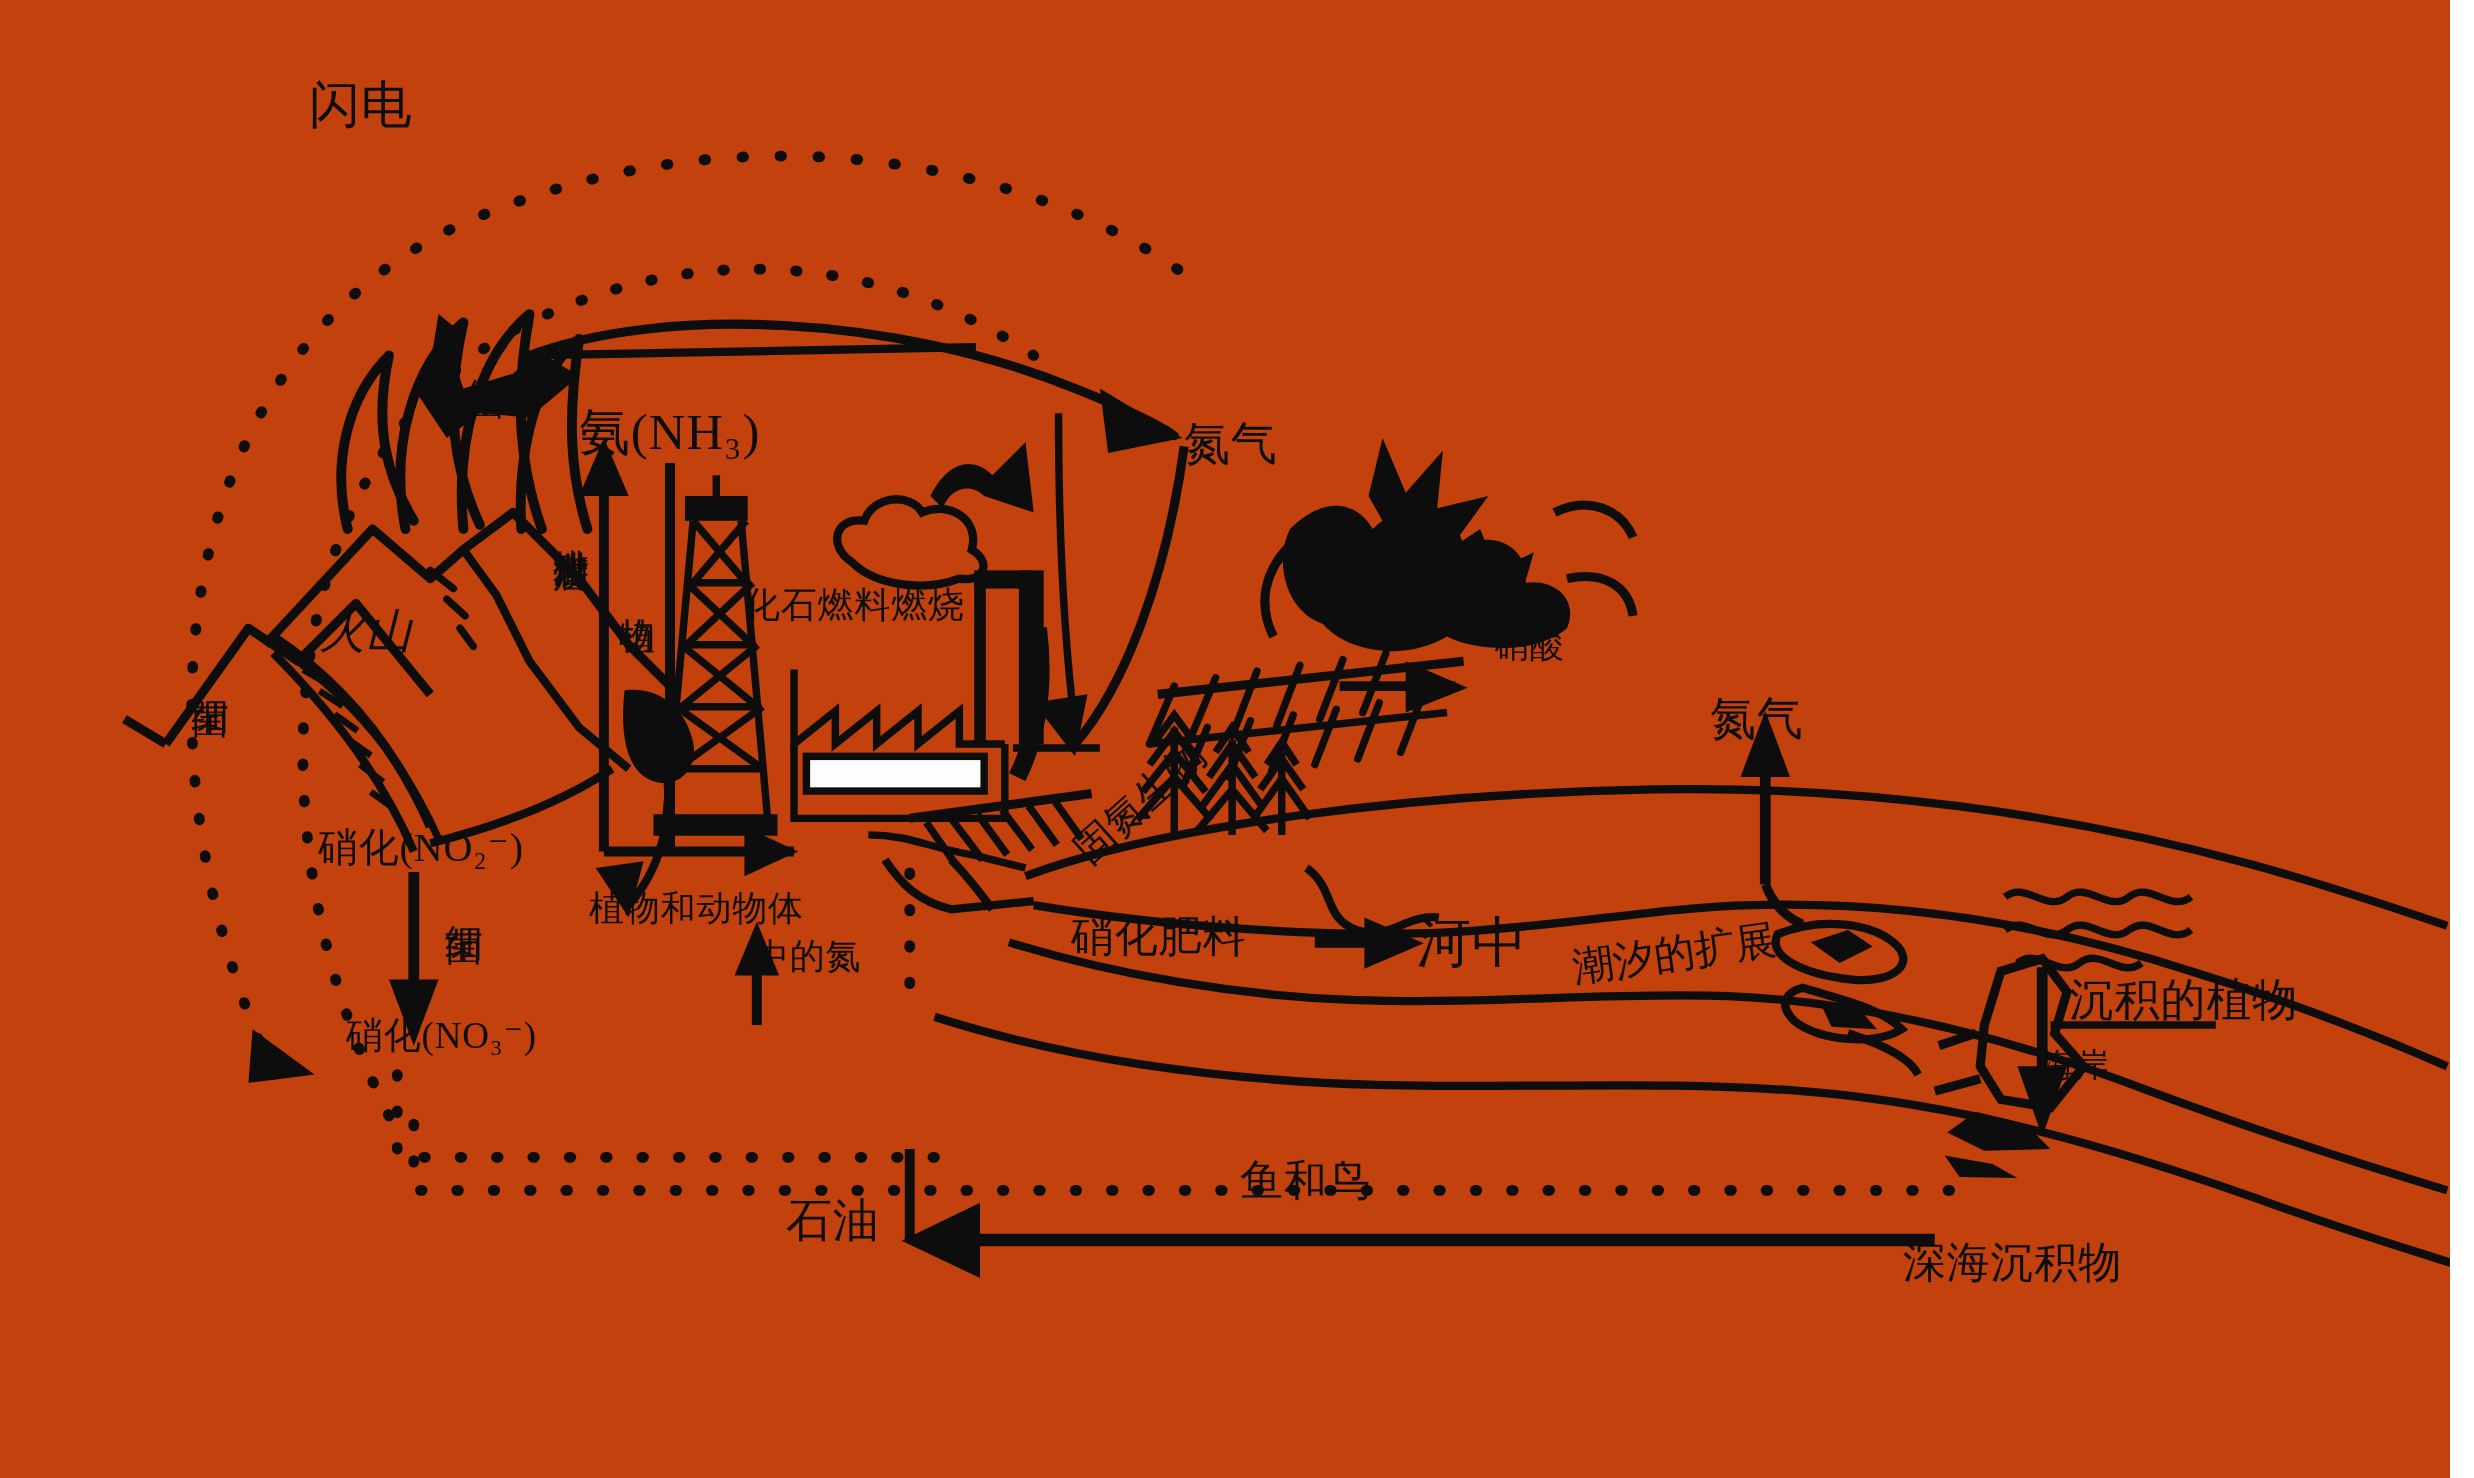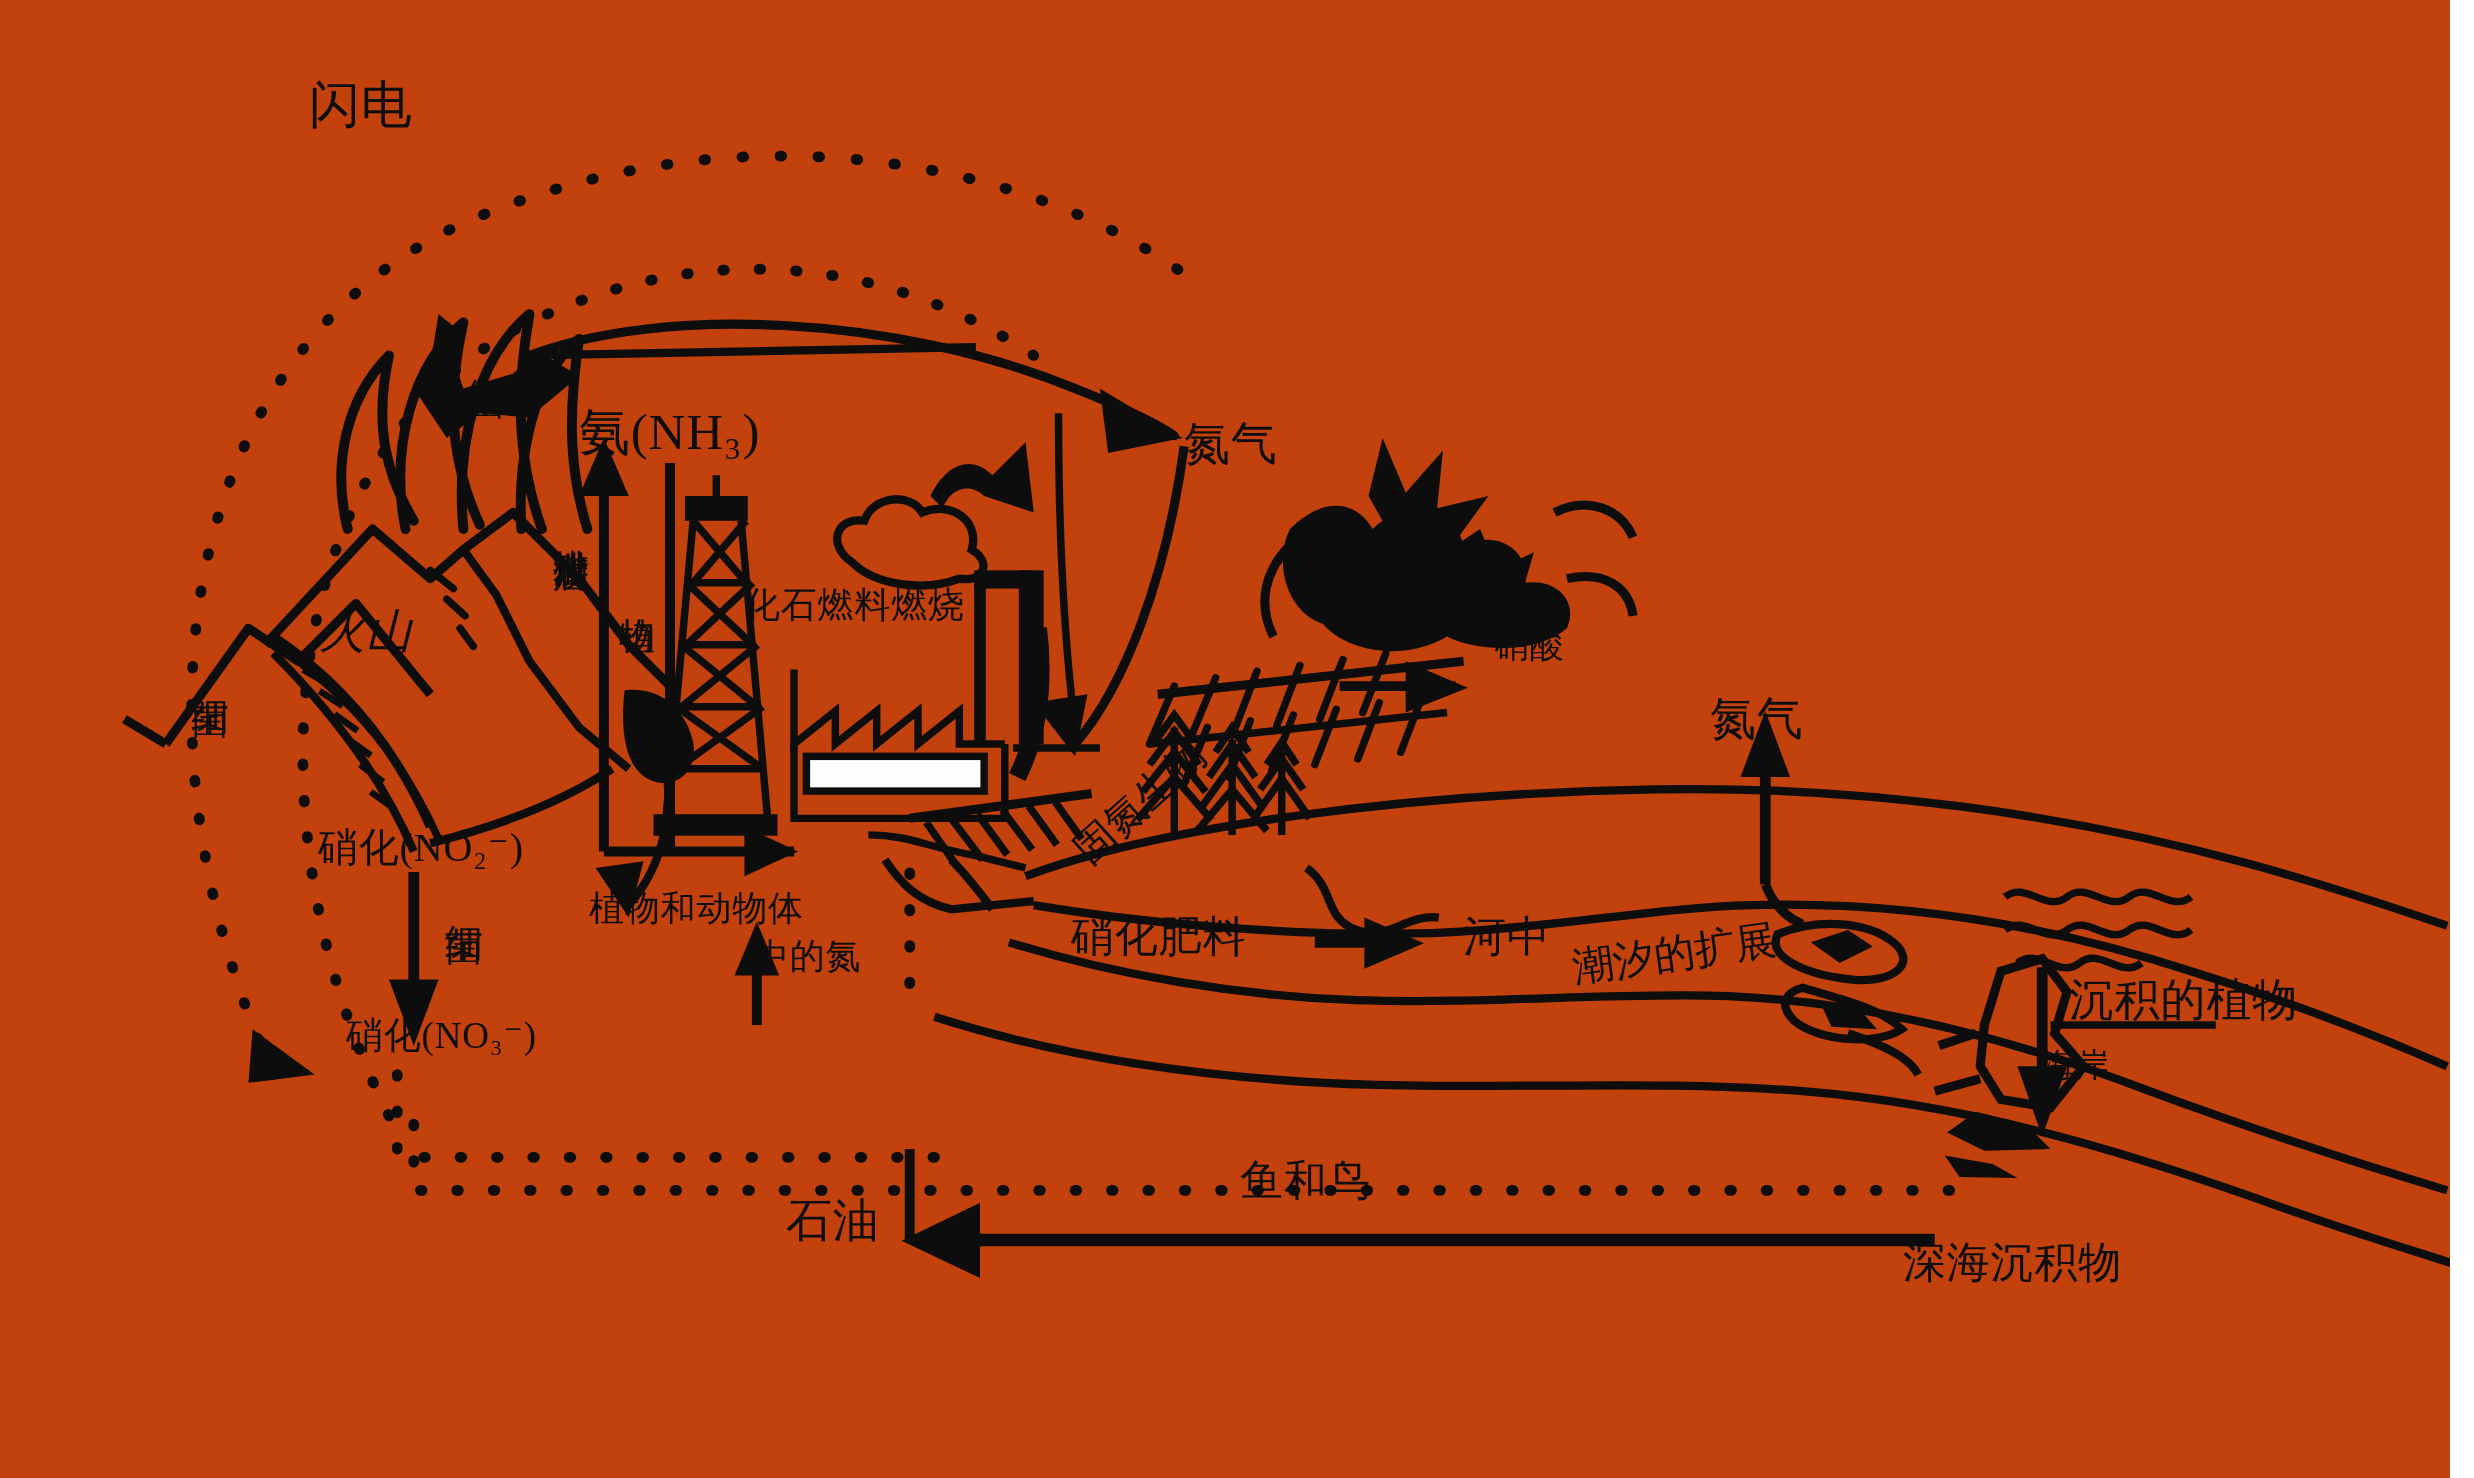--- a/index.html
+++ b/index.html
@@ -358,21 +358,21 @@
   <div class="lbl" style="left:1184px; top:420px; font-size:46px;">氮气</div>
 
   <div class="rot" style="left:1062px; top:835px; font-size:40px; transform: rotate(-42deg);">固氮生物</div>
 
   <div class="lbl" style="left:1495px; top:628px; font-size:34px;">硝酸</div>
 
   <div class="lbl" style="left:1710px; top:695px; font-size:46px;">氮气</div>
 
   <div class="lbl" style="left:1071px; top:914px; font-size:43px;">硝化肥料</div>
 
-  <div class="lbl" style="left:1416px; top:914px; font-size:43px;margin-left:47px;">河中</div>
+  <div class="lbl" style="left:1416px; top:914px; font-size:55px;">河中</div>
 
   <div class="rot" style="left:1569px; top:941px; font-size:41px; transform: rotate(-8deg);">潮汐的扩展</div>
 
   <div class="lbl" style="left:2069px; top:977px; font-size:45px;">沉积的植物</div>
 
   <div class="lbl" style="left:2042px; top:1048px; font-size:33px;">海岸</div>
 
   <div class="lbl" style="left:786px; top:1197px; font-size:46px;">石油</div>
 
   <div class="lbl" style="left:1240px; top:1158px; font-size:43px;">鱼和鸟</div>

